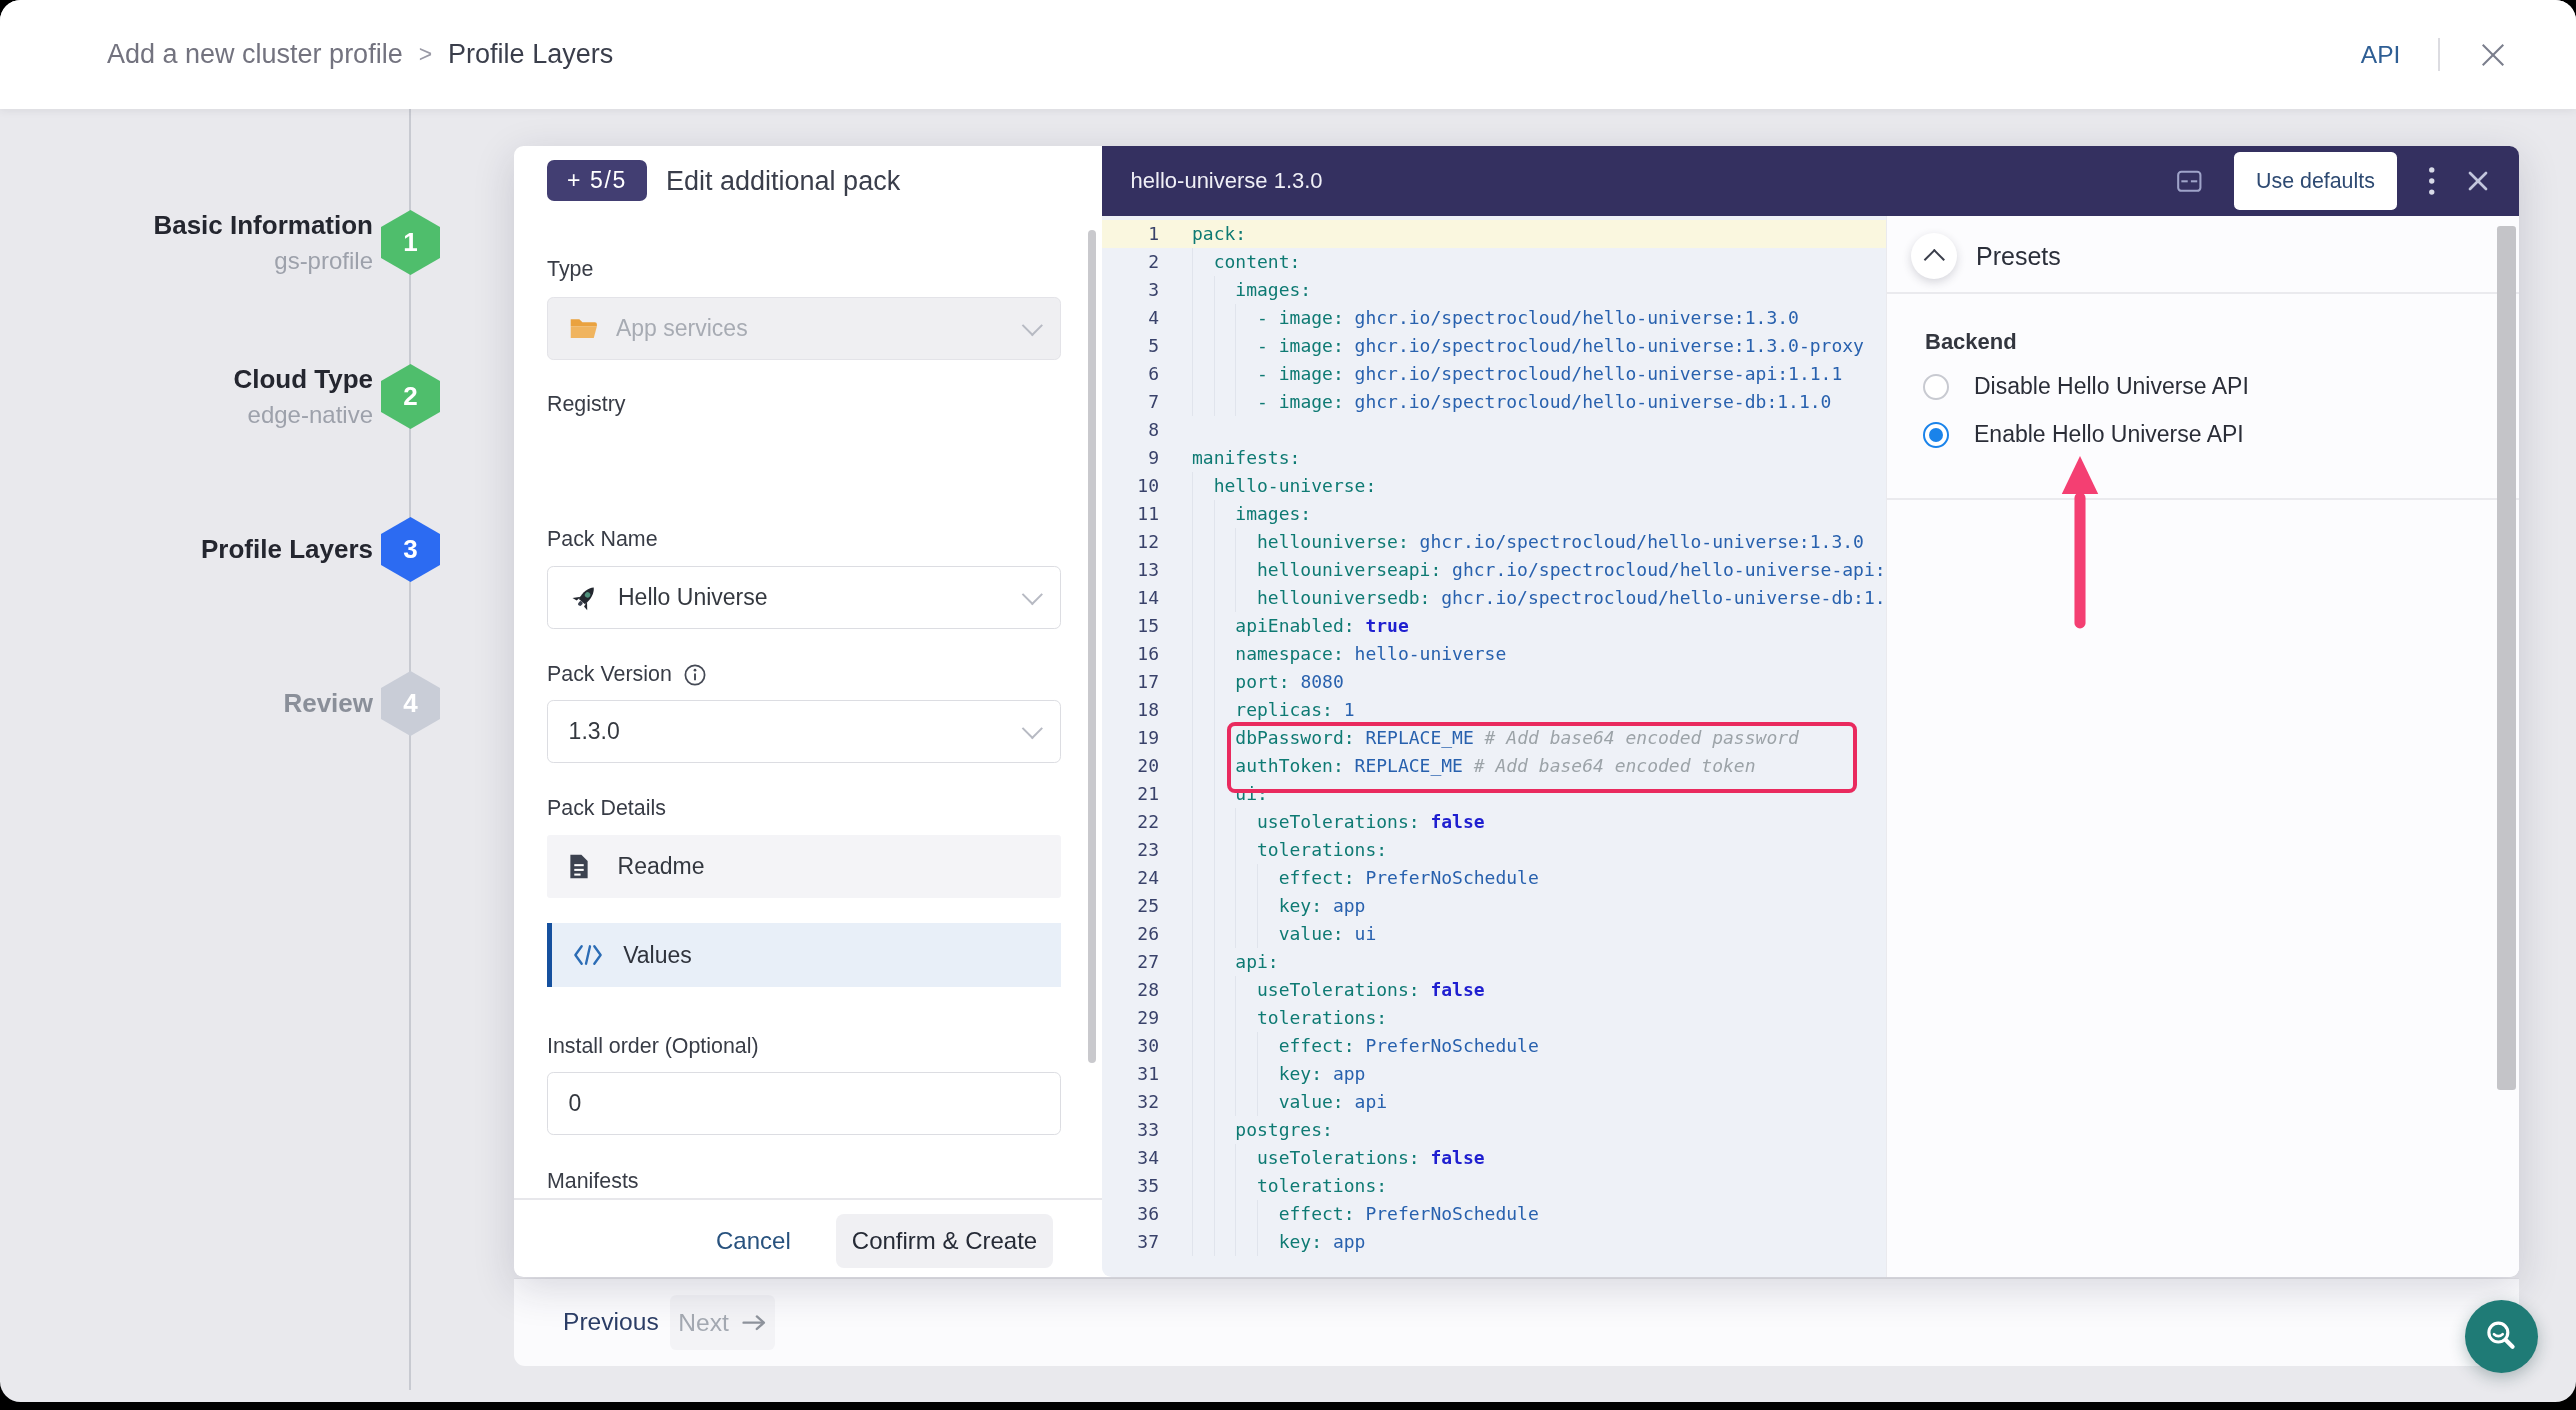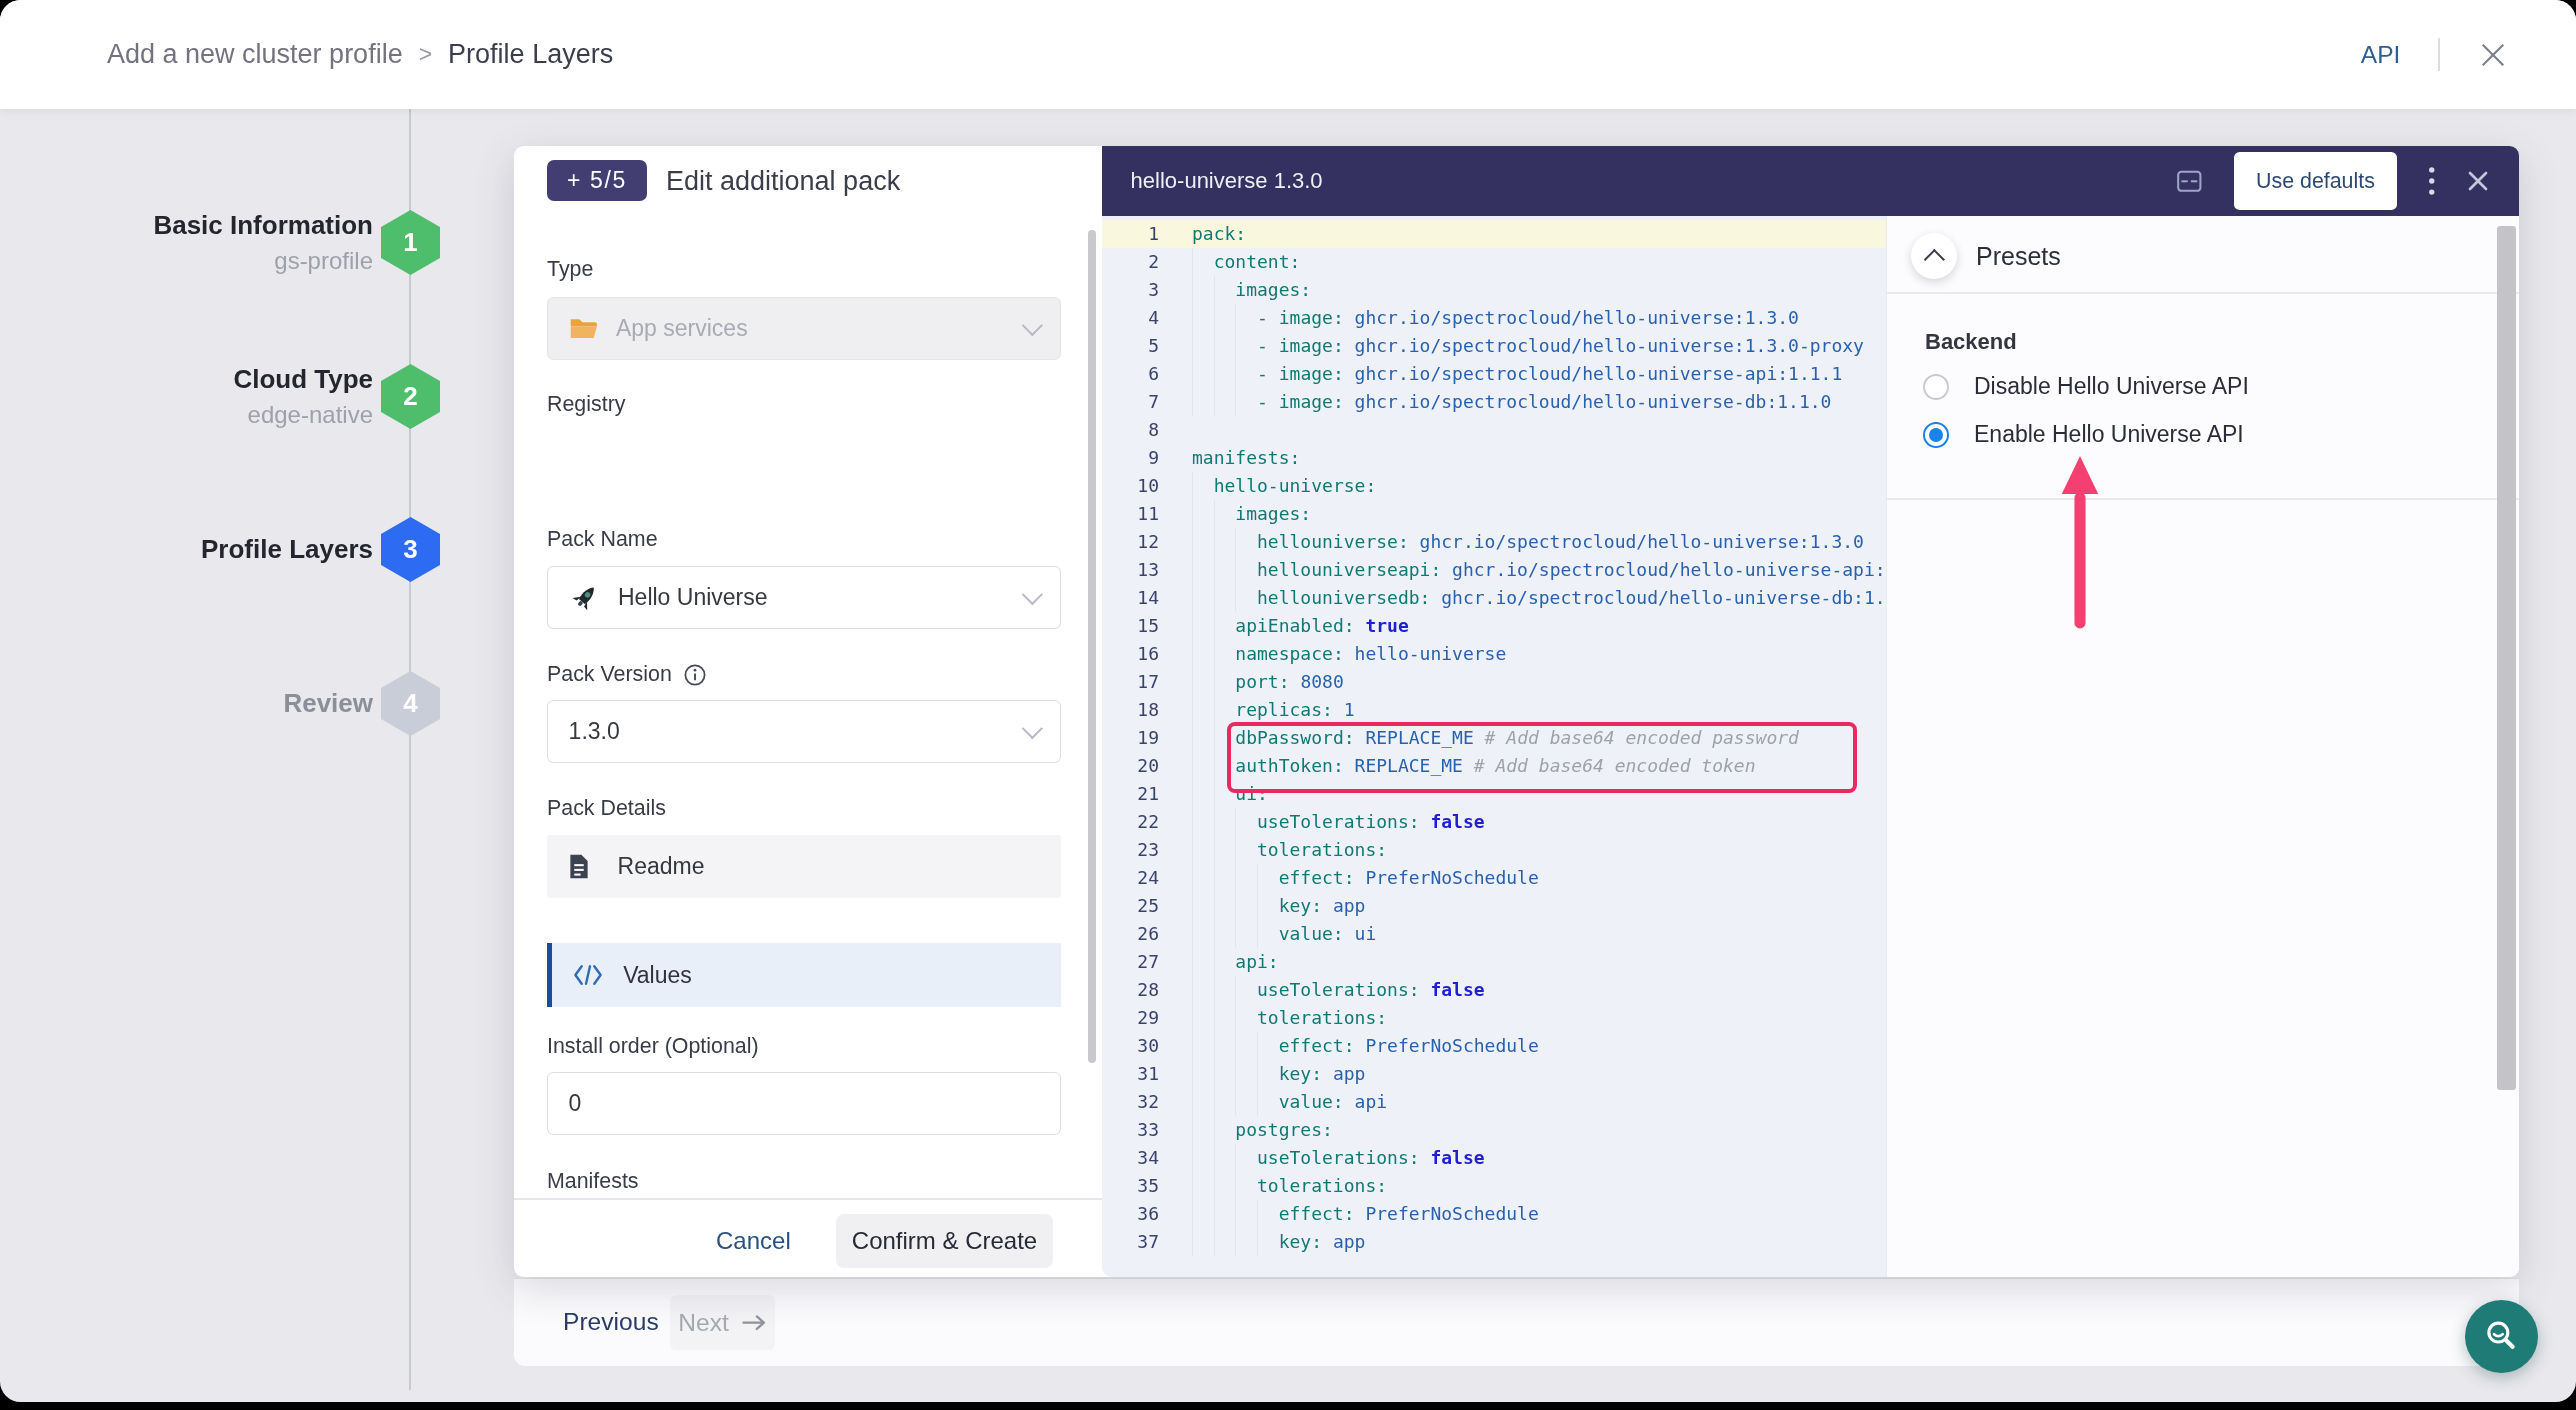--- a/index.html
+++ b/index.html
@@ -192,21 +192,21 @@
       <div class="flabel" style="top:650px;">Pack Details</div>
       <div class="tabrow tab-readme" style="top:689px;">
         <svg width="22" height="27" viewBox="0 0 28 34">
           <path d="M3 2 h14 l8 8 v22 H3 Z" fill="#3C4250"></path>
           <rect x="8" y="14" width="12" height="2.6" fill="#fff"></rect>
           <rect x="8" y="20" width="12" height="2.6" fill="#fff"></rect>
           <rect x="8" y="26" width="8" height="2.6" fill="#fff"></rect>
         </svg>
         <span>Readme</span>
       </div>
-      <div class="tabrow tab-values" style="top:777px;height:64px;margin-top:20px;">
+      <div class="tabrow tab-values" style="top:777px;height:64px;">
         <svg width="30" height="24" viewBox="0 0 38 30">
           <polyline points="11,4 3,15 11,26" fill="none" stroke="#2B6CB5" stroke-width="3" stroke-linecap="round" stroke-linejoin="round"></polyline>
           <polyline points="27,4 35,15 27,26" fill="none" stroke="#2B6CB5" stroke-width="3" stroke-linecap="round" stroke-linejoin="round"></polyline>
           <line x1="21.5" y1="4" x2="16.5" y2="26" stroke="#2B6CB5" stroke-width="3" stroke-linecap="round"></line>
         </svg>
         <span>Values</span>
       </div>
 
       <div class="flabel" style="top:888px;">Install order (Optional)</div>
       <input class="num-input" style="top: 926px;" type="text" value="0">

